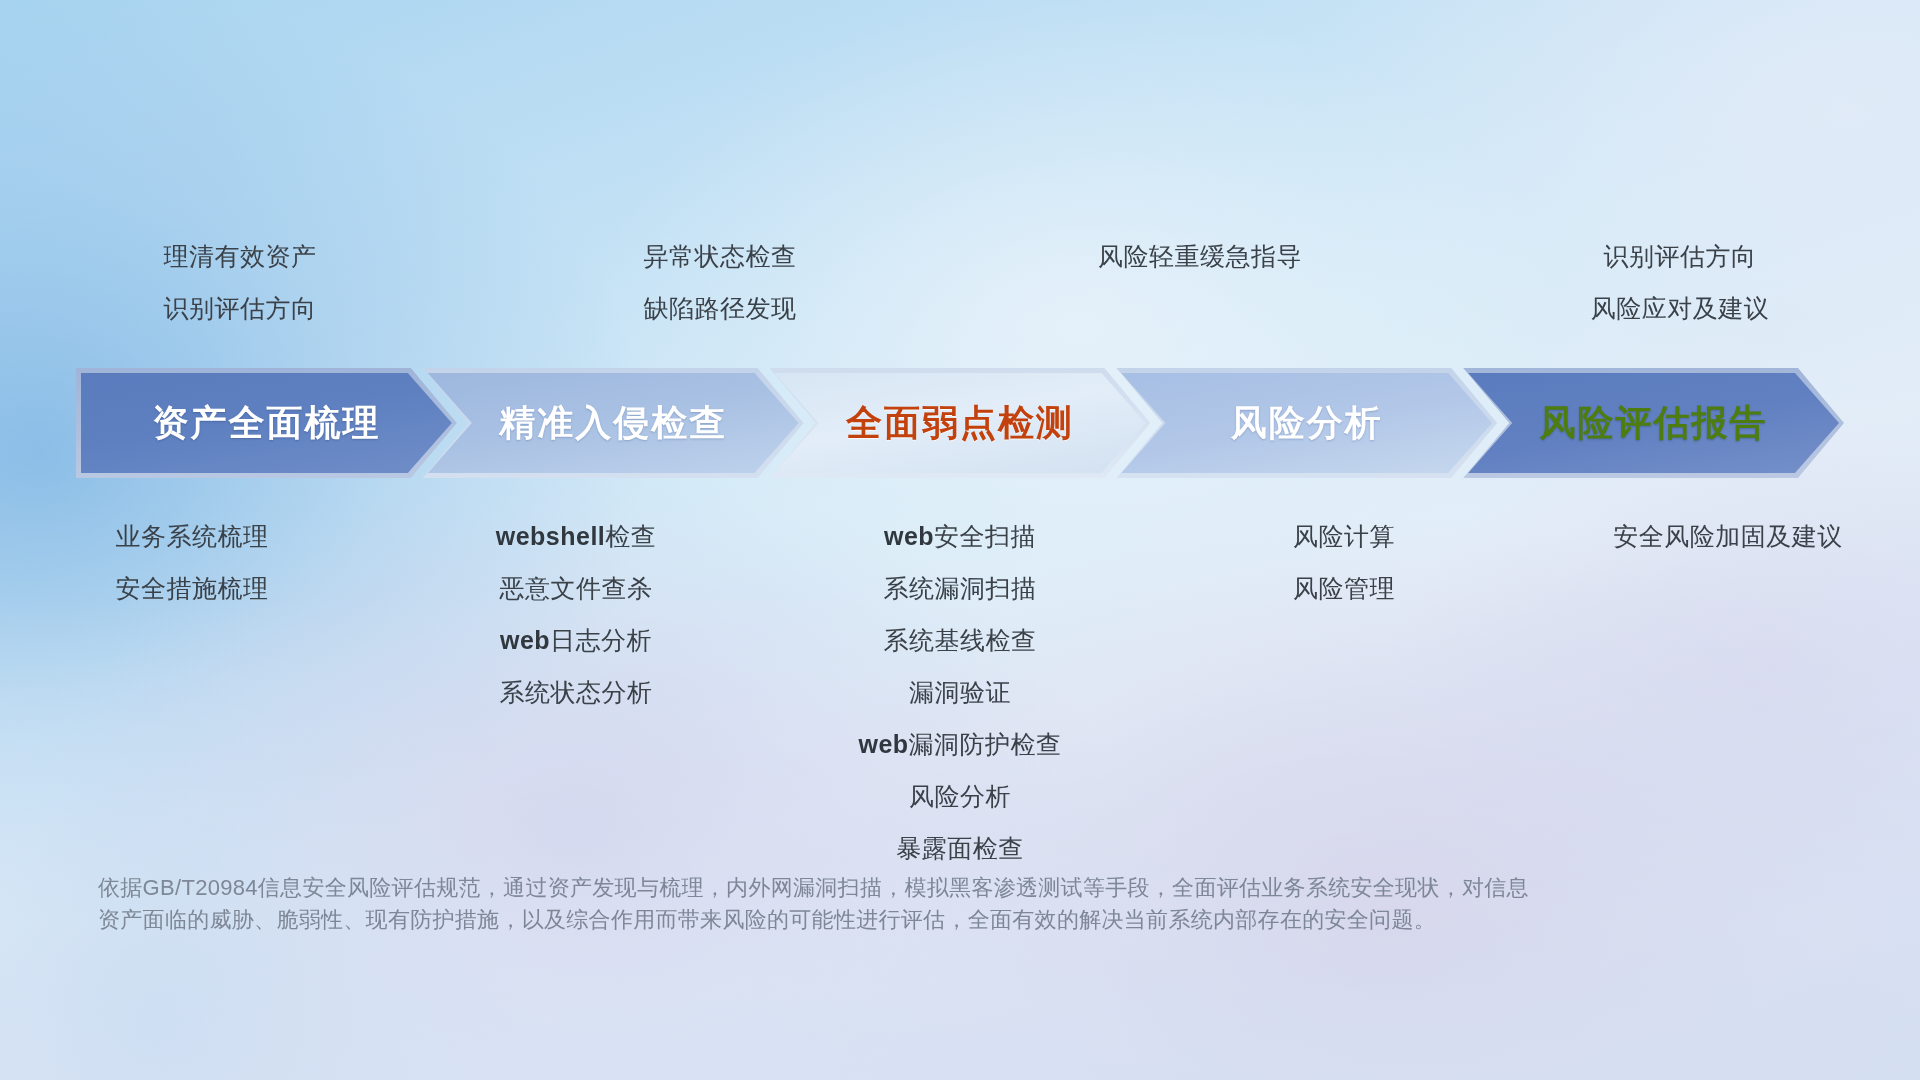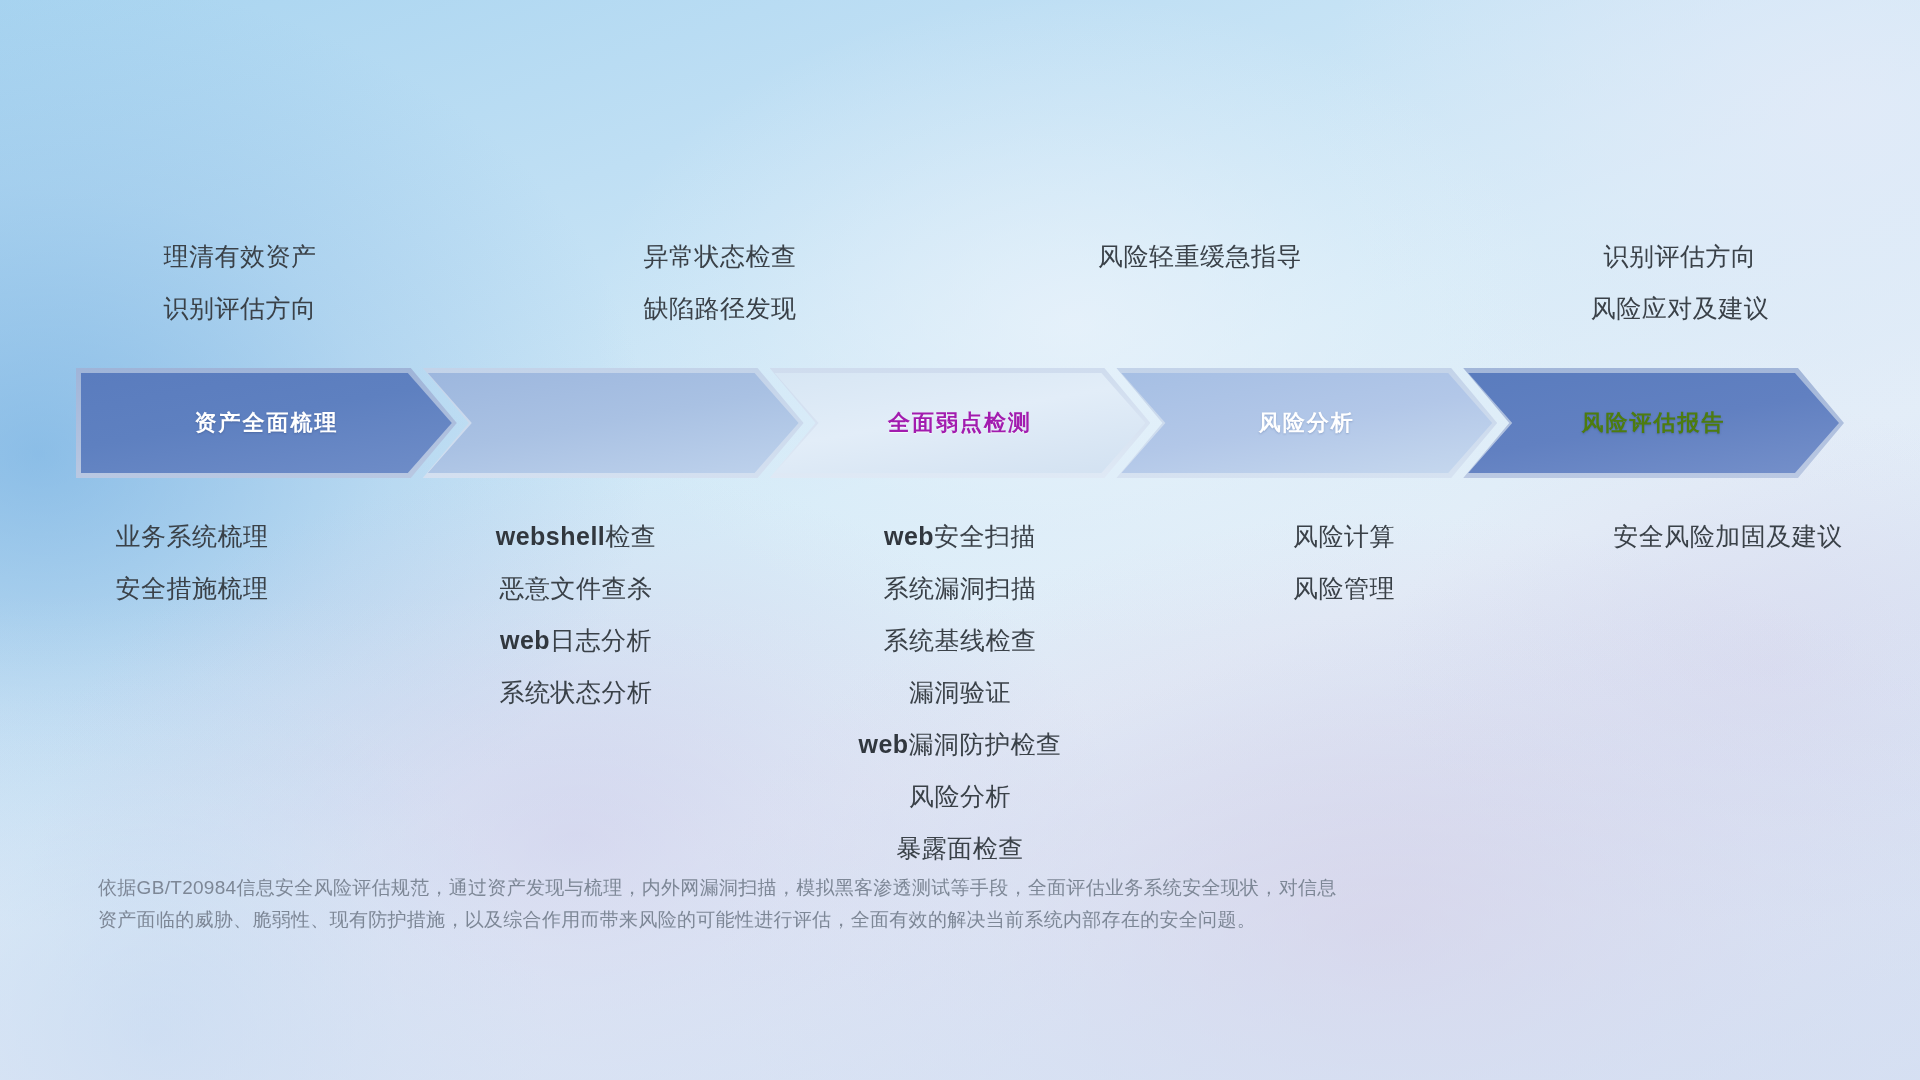--- a/index.html
+++ b/index.html
@@ -55,52 +55,52 @@
   }
   .chev .inner{
     position:absolute; left:5px; right:5px; top:5px; bottom:5px;
     clip-path:polygon(0 0, calc(100% - 44px) 0, 100% 50%, calc(100% - 44px) 100%, 0 100%, 44px 50%);
   }
   .chev:first-child .inner{
     clip-path:polygon(0 0, calc(100% - 44px) 0, 100% 50%, calc(100% - 44px) 100%, 0 100%);
   }
   .chev .label{
     position:relative; z-index:3;
-    font-size:22px; font-weight:700; letter-spacing:2px;
+    font-size:36px; font-weight:700; letter-spacing:2px;
     white-space:nowrap;
   }
 
   
   .c-dark .shape{ background:linear-gradient(180deg,#9fb4d8,#b9c8e2); }
   .c-dark .inner{ background:linear-gradient(170deg,#5a7cbe 0%,#5e80c0 45%,#6f8dc8 100%); }
   .c-dark .label{ color:#ffffff; text-shadow:0 1px 2px rgba(40,60,110,.35); }
 
   .c-mid .shape{ background:linear-gradient(180deg,#c3d3e9,#d4e0f0); }
   .c-mid .inner{ background:linear-gradient(170deg,#9db7de 0%,#a9c1e3 48%,#bed2ec 100%); }
   .c-mid .label{ color:#ffffff; text-shadow:0 1px 2px rgba(60,85,140,.30); }
 
   .c-light .shape{ background:linear-gradient(180deg,#cfdcee,#dfe9f5); }
   .c-light .inner{ background:linear-gradient(170deg,#d7e6f4 0%,#e2edf8 45%,#d2e1f1 100%); }
-  .c-light .label{ color:#a21caf; text-shadow:0 1px 1px rgba(255,255,255,.75); }
+  .c-light .label{ color:#c2410c; text-shadow:0 1px 1px rgba(255,255,255,.75); }
 
   .c-mid2 .shape{ background:linear-gradient(180deg,#c3d3e9,#d6e2f1); }
   .c-mid2 .inner{ background:linear-gradient(170deg,#a6bfe4 0%,#b2c7e8 50%,#c6d8ee 100%); }
   .c-mid2 .label{ color:#ffffff; text-shadow:0 1px 2px rgba(60,85,140,.30); }
 
   .c-dark2 .shape{ background:linear-gradient(180deg,#a2b6d9,#bbc9e3); }
   .c-dark2 .inner{ background:linear-gradient(170deg,#5a7cbe 0%,#6180c1 50%,#7590ca 100%); }
   .c-dark2 .label{ color:#4d7c0f; text-shadow:0 1px 2px rgba(40,60,110,.35); }
 
   
   .bottom-row{ top:510px; align-items:flex-start; }
 
   
   #footer{
     position:absolute; left:98px; top:872px; width:1520px;
-    font-size:19px; line-height:32px; color:#7d8796; letter-spacing:.3px;
+    font-size:22px; line-height:32px; color:#7d8796; letter-spacing:.3px;
   }
 </style>
 </head>
 <body>
 
 <div id="bg">
   <div class="l l1"></div>
     <div class="l l2"></div>
     <div class="l l3"></div>
   <div class="l l4"></div>
@@ -133,20 +133,21 @@
 
   <div id="band">
       <div class="chev c-dark">
         <div class="shape"></div>
         <div class="inner"></div>
         <div class="label">资产全面梳理</div>
       </div>
       <div class="chev c-mid">
         <div class="shape"></div>
         <div class="inner"></div>
+        <div class="label">精准入侵检查</div>
       </div>
       <div class="chev c-light">
         <div class="shape"></div>
         <div class="inner"></div>
         <div class="label">全面弱点检测</div>
       </div>
       <div class="chev c-mid2">
         <div class="shape"></div>
         <div class="inner"></div>
         <div class="label">风险分析</div>

